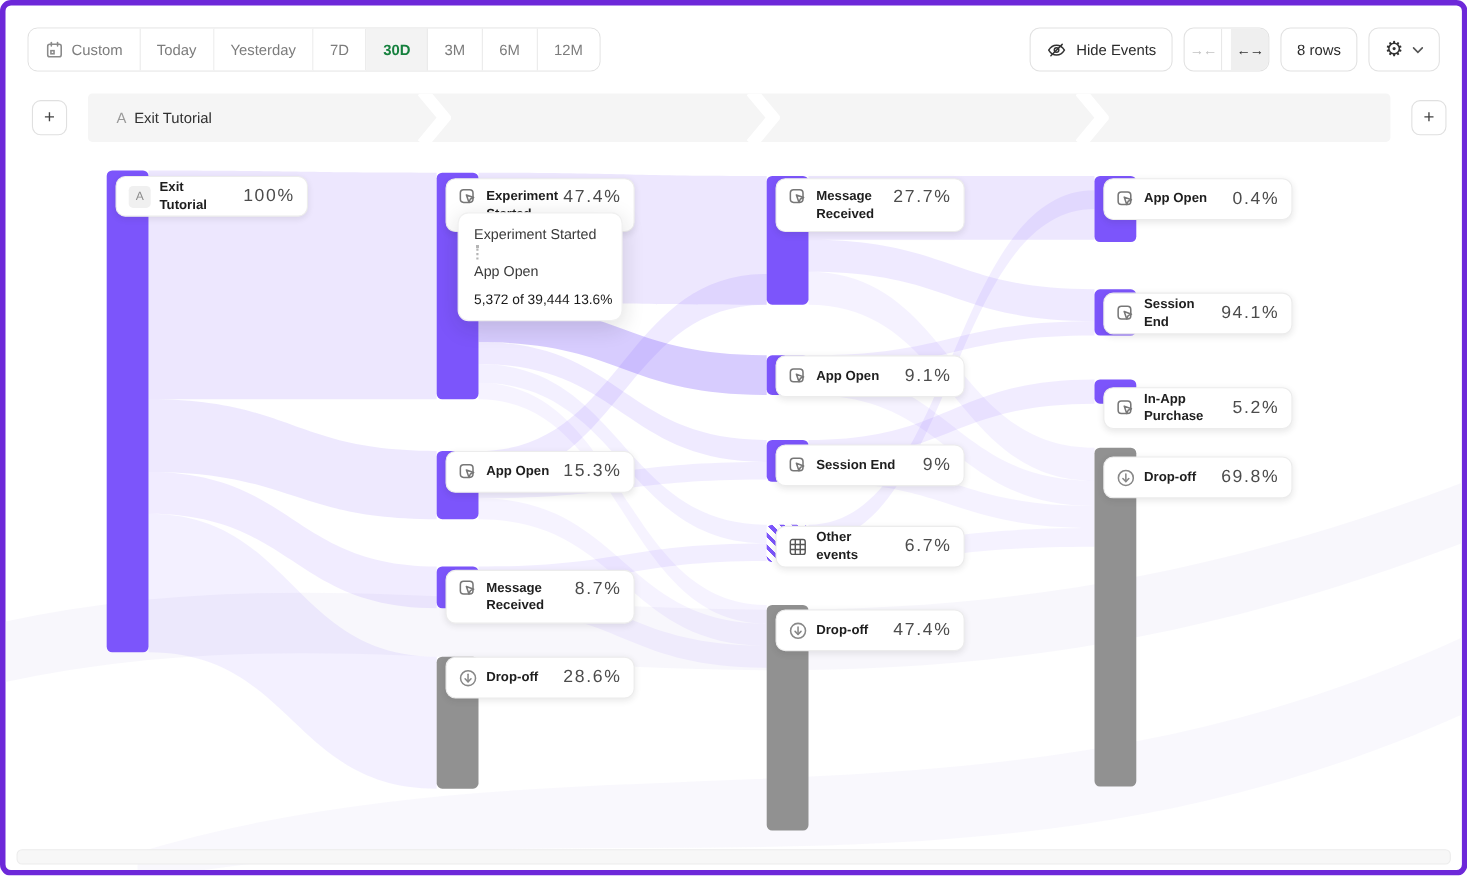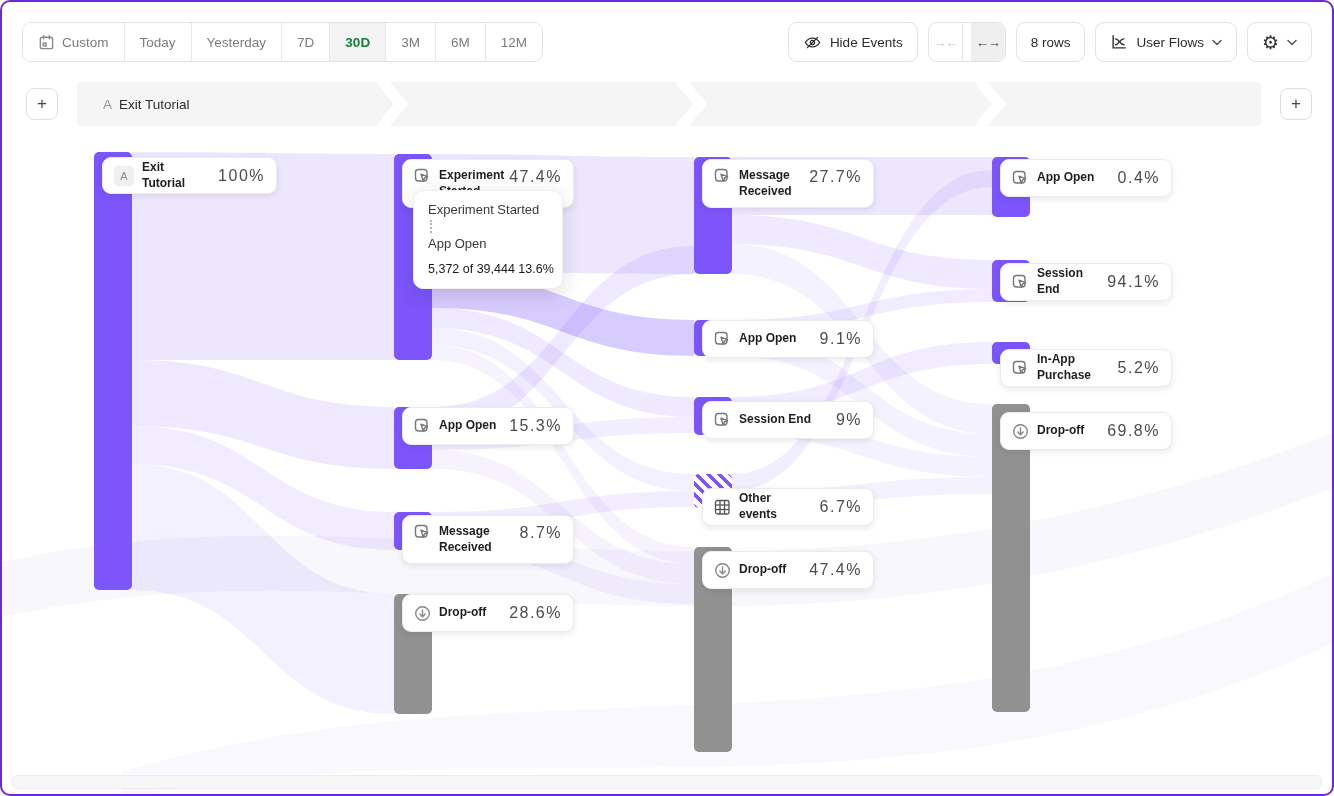--- a/index.html
+++ b/index.html
@@ -1,17 +1,17 @@
 <!DOCTYPE html>
 <html><head>
 <meta charset="utf-8">
 <style>
   * { margin:0; padding:0; box-sizing:border-box; }
   html,body { width:1334px; height:796px; background:#fff; font-family:"Liberation Sans", sans-serif; }
-  .app { position:relative; width:1334px; height:796px; background:#fff; border:2px solid #6d28d9; border-radius:10px; overflow:hidden; }
+  .app { position:relative; width:1334px; height:796px; background:#fff; border:5px solid #6d28d9; border-radius:10px; overflow:hidden; }
 
   
   .toolbar { position:absolute; top:20px; left:20px; right:20px; height:40px; display:flex; justify-content:space-between; align-items:center; z-index:6; }
   .seg { display:flex; align-items:stretch; height:40px; border:1px solid #e2e2e2; border-radius:9px; background:#fff; overflow:hidden; }
   .seg-item { display:flex; align-items:center; gap:7px; padding:0 15px; font-size:13.5px; color:#7c7c7c; border-right:1px solid #e8e8e8; cursor:pointer; white-space:nowrap; background:#fff; }
   .seg-item:last-child { border-right:none; }
   .seg-item.selected { background:#f3f3f3; color:#15803d; font-weight:bold; }
   .toolbar-right { display:flex; align-items:flex-start; gap:10px; }
   .tbtn { display:flex; align-items:center; gap:8px; height:40px; padding:0 14px; border:1px solid #e2e2e2; border-radius:9px; background:#fff; font-size:13.5px; color:#2a2a2a; cursor:pointer; white-space:nowrap; }
   .arrows { padding:0; overflow:hidden; }
@@ -101,35 +101,20 @@
             <line x1="5.5" y1="18.5" x2="18.5" y2="5.5"></line>
           </svg>
         </span>
         <span>Hide Events</span>
       </button>
       <div class="seg tbtn arrows">
         <div class="arrow-cell disabled">→←</div>
         <div class="arrow-cell active">←→</div>
       </div>
       <button class="tbtn">8 rows</button>
-      <button class="tbtn">
-        <span class="nicon">
-          <svg width="18" height="18" viewBox="0 0 20 20" fill="none" stroke="#333" stroke-width="1.6" stroke-linecap="round">
-            <path d="M3.5 3v13.5H17"></path>
-            <path d="M6 6.5c4.5 0 4.5 6.5 9.5 6.5"></path>
-            <path d="M15.5 6.5c-5 0-5 6.5-9.5 6.5"></path>
-          </svg>
-        </span>
-        <span>User Flows</span>
-        <span>
-          <svg width="10" height="7" viewBox="0 0 10 6">
-              <path d="M1 1l4 4 4-4" stroke="#555" fill="none" stroke-width="1.5" stroke-linecap="round"></path>
-            </svg>
-        </span>
-      </button>
       <button class="tbtn">
         <span class="gear-glyph">⚙</span>
         <span>
           <svg width="10" height="7" viewBox="0 0 10 6">
               <path d="M1 1l4 4 4-4" stroke="#555" fill="none" stroke-width="1.5" stroke-linecap="round"></path>
             </svg>
         </span>
       </button>
     </div>
   </div>
@@ -263,21 +248,21 @@
           <span class="nicon">
             <svg width="17" height="17" viewBox="0 0 17 17" fill="none" stroke="#777" stroke-width="1.4" stroke-linejoin="round">
               <rect x="1.5" y="1.5" width="11.5" height="11.5" rx="3"></rect>
               <path d="M7 6.2 L13.6 8.6 L10.6 9.9 L9.3 12.9 Z" fill="#fff"></path>
             </svg>
           </span>
           <span class="nlabel">Session End</span>
           <span class="npct">9%</span>
         </div>
         <div class="bar other" style="left: 692px; top: 472px; height: 34px;"></div>
-        <div class="node-card" style="left: 700px; top: 486px; width: 172px; min-height: 38px;">
+        <div class="node-card" style="left: 700px; top: 473px; width: 172px; min-height: 38px;">
           <span class="nicon">
             <svg width="17" height="17" viewBox="0 0 17 17" fill="none" stroke="#555" stroke-width="1.3">
               <rect x="1.5" y="1.5" width="13.5" height="13.5" rx="2"></rect>
               <line x1="6" y1="1.5" x2="6" y2="15"></line>
               <line x1="10.5" y1="1.5" x2="10.5" y2="15"></line>
               <line x1="1.5" y1="6" x2="15" y2="6"></line>
               <line x1="1.5" y1="10.5" x2="15" y2="10.5"></line>
             </svg>
           </span>
           <span class="nlabel">Other events</span>

